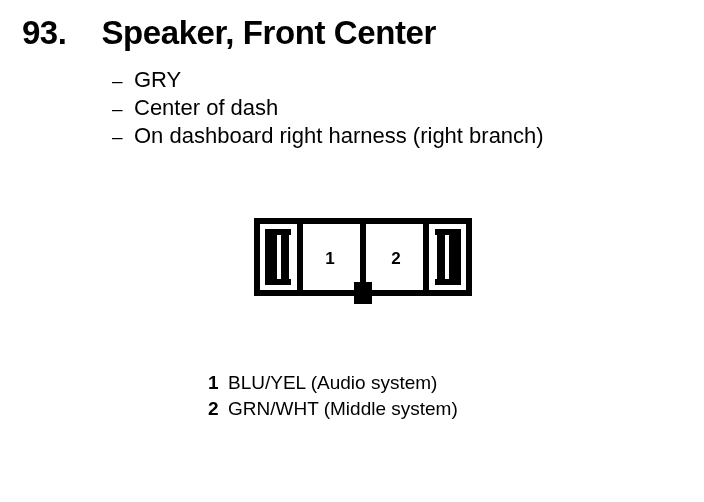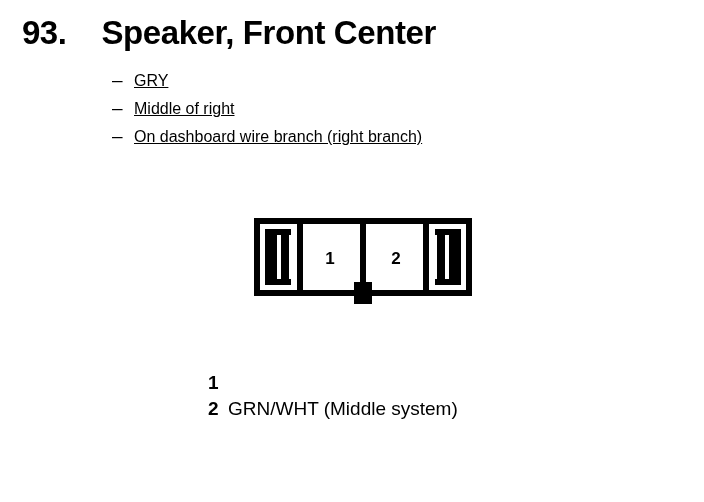--- a/index.html
+++ b/index.html
@@ -58,23 +58,22 @@
     line-height: 28px;
     font-size: 19px;
     white-space: pre;
   }
   .bullet-dash {
     width: 22px;
     flex: 0 0 22px;
     font-size: 19px;
   }
   .bullet-text {
-    font-size: 16px;
-    white-space: pre;
-    text-decoration: underline;
+    font-size: 22px;
+    white-space: pre;
   }
 
   
   .connector-wrap {
     position: absolute;
     left: 248px;
     top: 212px;
     width: 230px;
     height: 100px;
   }
@@ -125,26 +124,26 @@
 
   <div class="bullets">
 
     <div class="bullet-row">
       <span class="bullet-dash">–</span>
       <span class="bullet-text">GRY</span>
     </div>
 
     <div class="bullet-row">
       <span class="bullet-dash">–</span>
-      <span class="bullet-text">Middle of right</span>
+      <span class="bullet-text">Center of dash</span>
     </div>
 
     <div class="bullet-row">
       <span class="bullet-dash">–</span>
-      <span class="bullet-text">On dashboard wire branch (right branch)</span>
+      <span class="bullet-text">On dashboard right harness (right branch)</span>
     </div>
 
   </div>
 
   <div class="connector-wrap">
     <svg class="connector-svg" width="230" height="100" viewBox="0 0 230 100" xmlns="http://www.w3.org/2000/svg">
 
       <path fill="#000000" fill-rule="evenodd" d="M 6 6
                L 224 6
                L 224 84
@@ -195,20 +194,21 @@
       <text class="pin-number" x="82" y="52" text-anchor="middle">1</text>
 
       <text class="pin-number" x="148" y="52" text-anchor="middle">2</text>
     </svg>
   </div>
 
   <div class="legend">
 
     <div class="legend-row">
       <span class="legend-num">1</span>
+      <span class="legend-label">BLU/YEL (Audio system)</span>
     </div>
 
     <div class="legend-row">
       <span class="legend-num">2</span>
       <span class="legend-label">GRN/WHT (Middle system)</span>
     </div>
 
   </div>
 
 </div>

